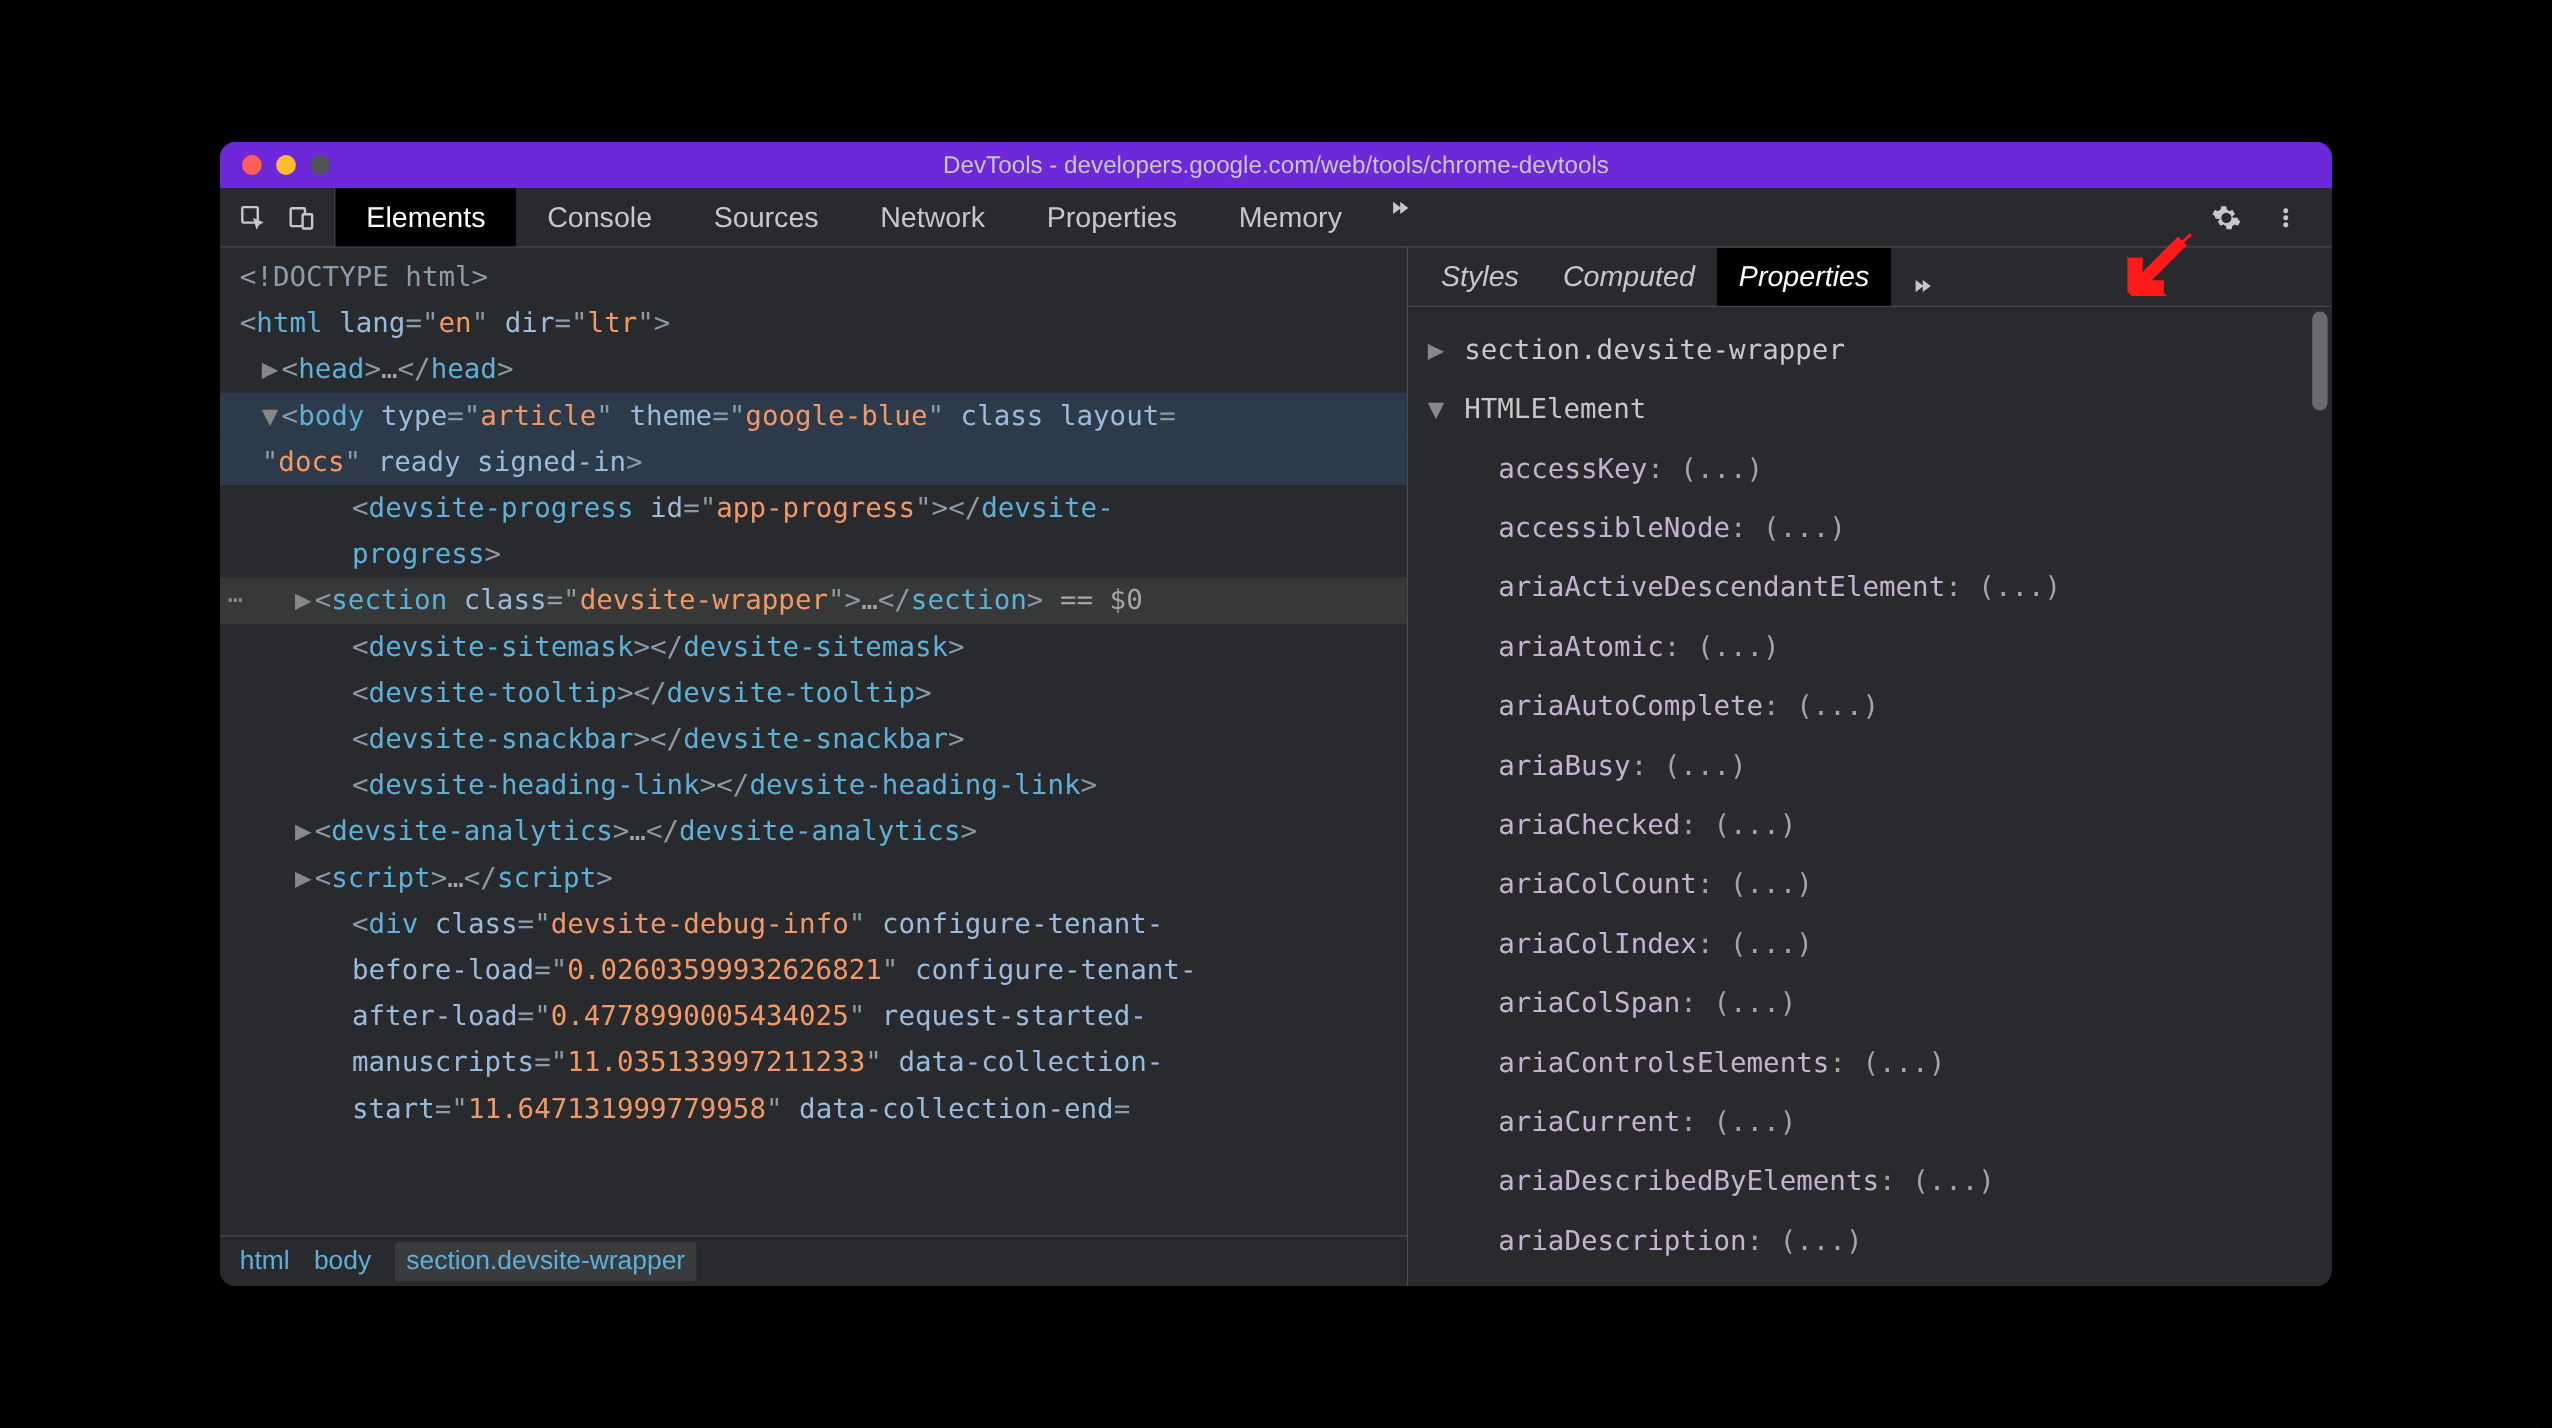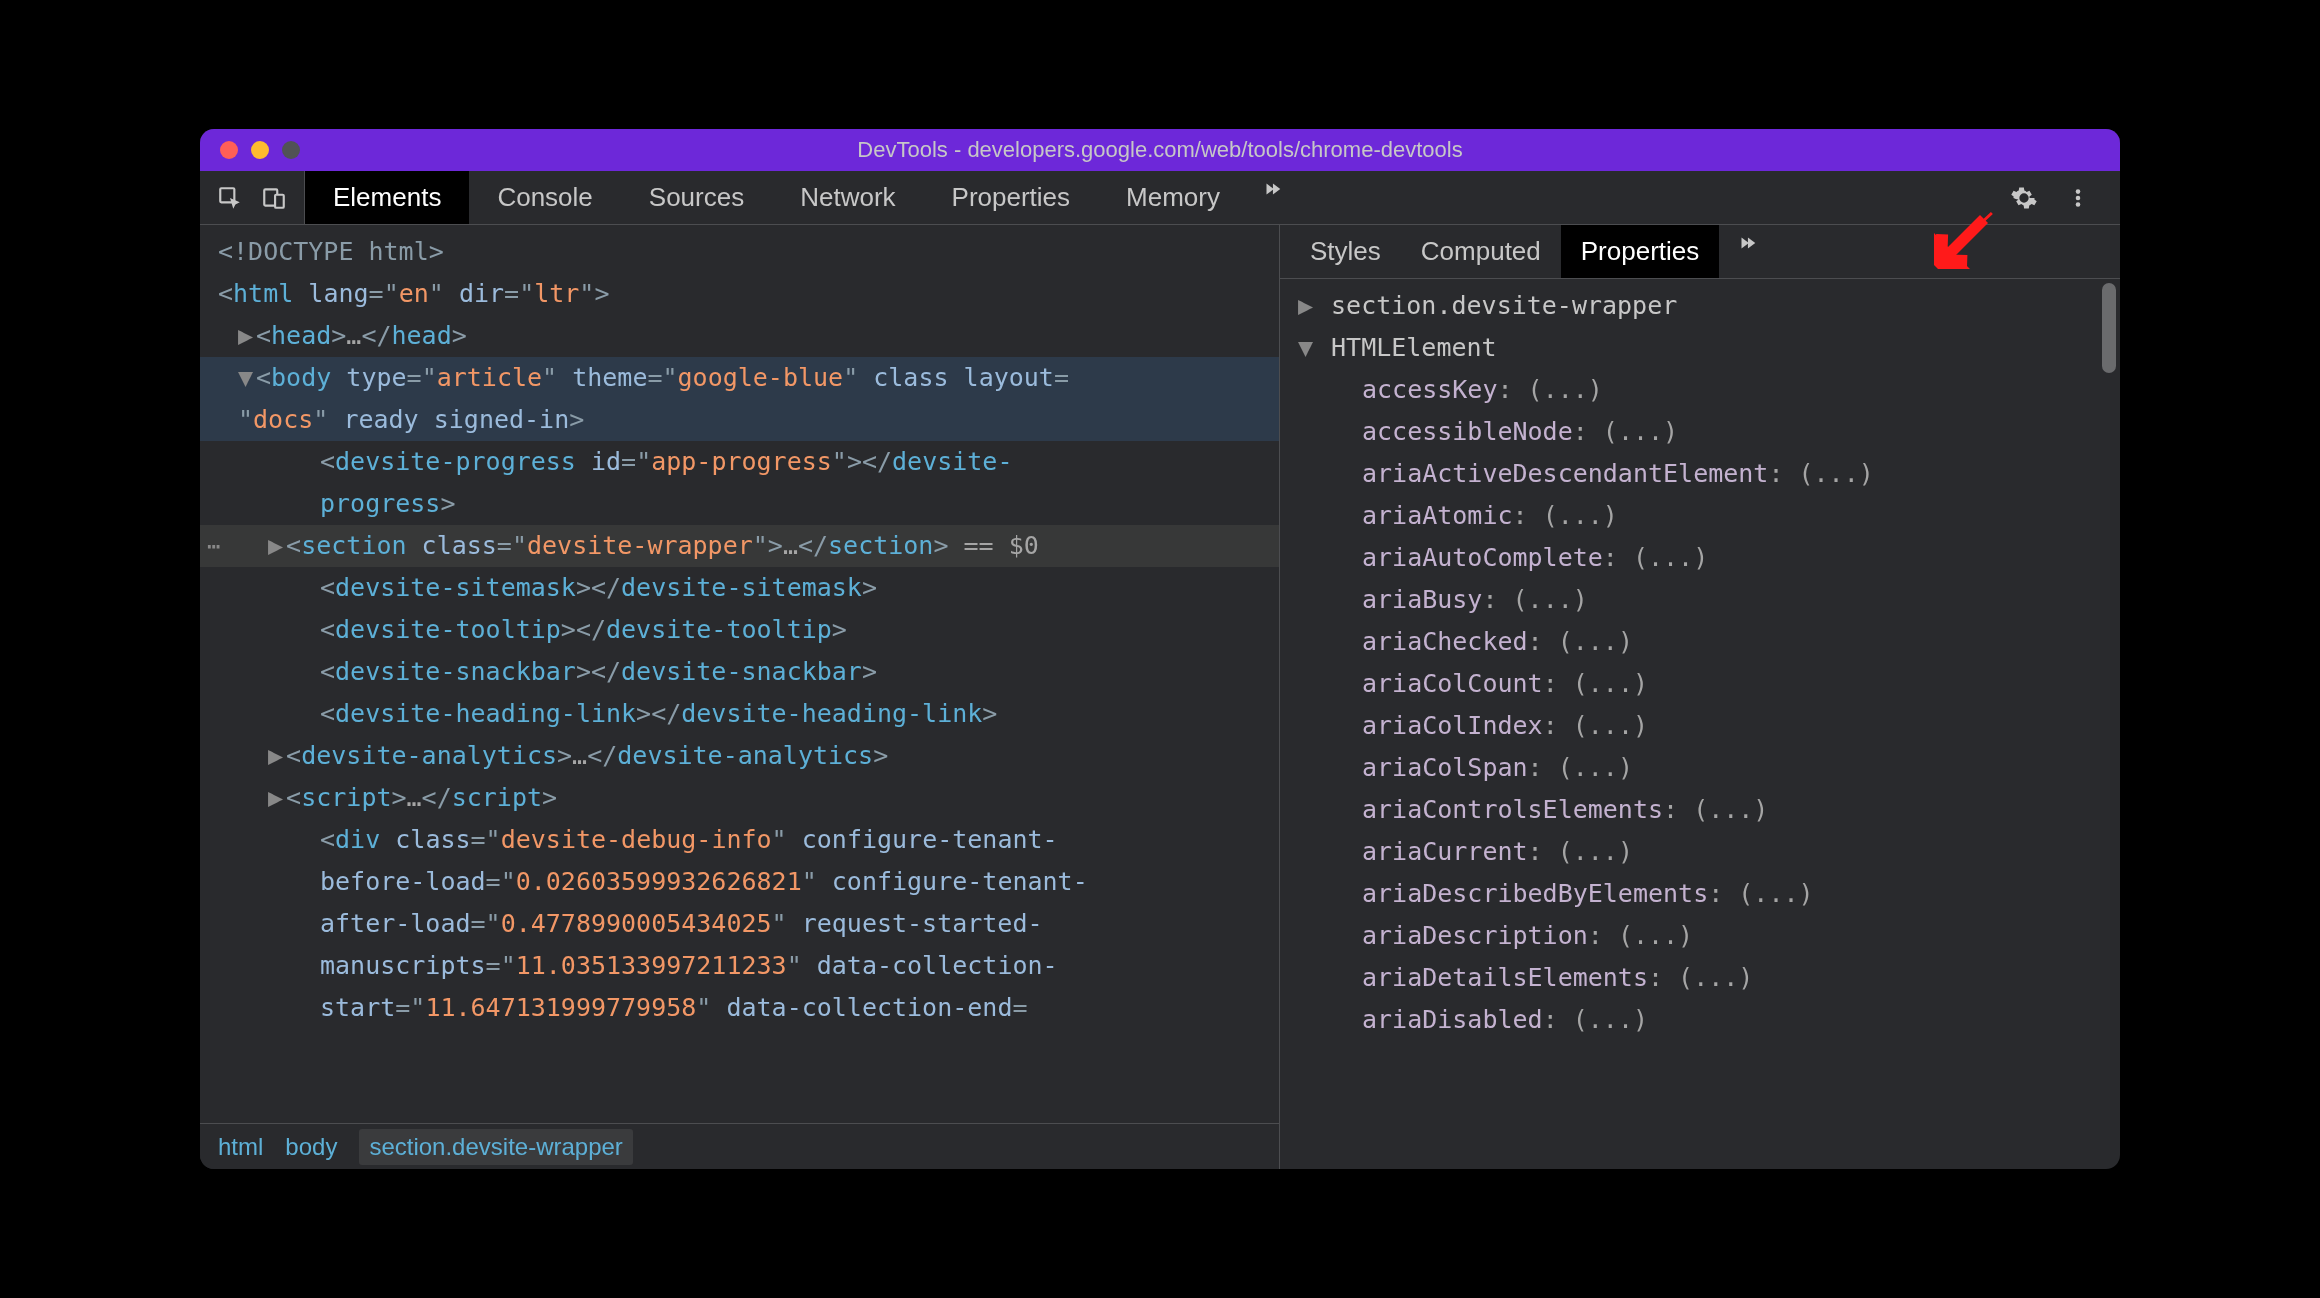--- a/index.html
+++ b/index.html
@@ -135,24 +135,25 @@
   gap: 22px;
   flex-shrink: 0;
   font-size: 24px;
 }
 .crumb { color: #5db0d7; cursor: pointer; }
 .crumb.active { background: #3a3b3d; padding: 4px 10px; border-radius: 3px; }
 .right-pane { flex: 1; display: flex; flex-direction: column; }
 .side-tabs {
   height: 54px;
   display: flex;
-  align-items: flex-start;
+  align-items: flex-end;
   border-bottom: 1px solid #4c4d50;
   padding: 0 10px;
   flex-shrink: 0;
+  font-style: italic;
 }
 .side-tab {
   padding: 0 20px;
   height: 100%;
   display: flex;
   align-items: center;
   color: #c7c7c7;
   font-size: 26px;
   cursor: pointer;
 }
@@ -160,21 +161,21 @@
 .props-body {
   flex: 1;
   overflow: auto;
   font-family: "SF Mono", Menlo, Consolas, monospace;
   font-size: 25px;
   line-height: 42px;
   color: #c7c7c7;
   padding-top: 6px;
   position: relative;
 }
-.prop-row { padding-left: 18px; white-space: nowrap; }
+.prop-row { padding-left: 18px; white-space: nowrap; margin-top: 12px; }
 .prop-row.lvl1 { padding-left: 82px; }
 .prop-key { color: #c4b2d0; }
 .prop-val { color: #a5a5a5; }
 .scrollbar-track {
   position: absolute; right: 2px; top: 0; width: 18px; height: 100%;
 }
 .scrollbar-thumb {
   position: absolute; right: 2px; top: 4px; width: 14px; height: 90px;
   background: #6a6b6d; border-radius: 7px;
 }

